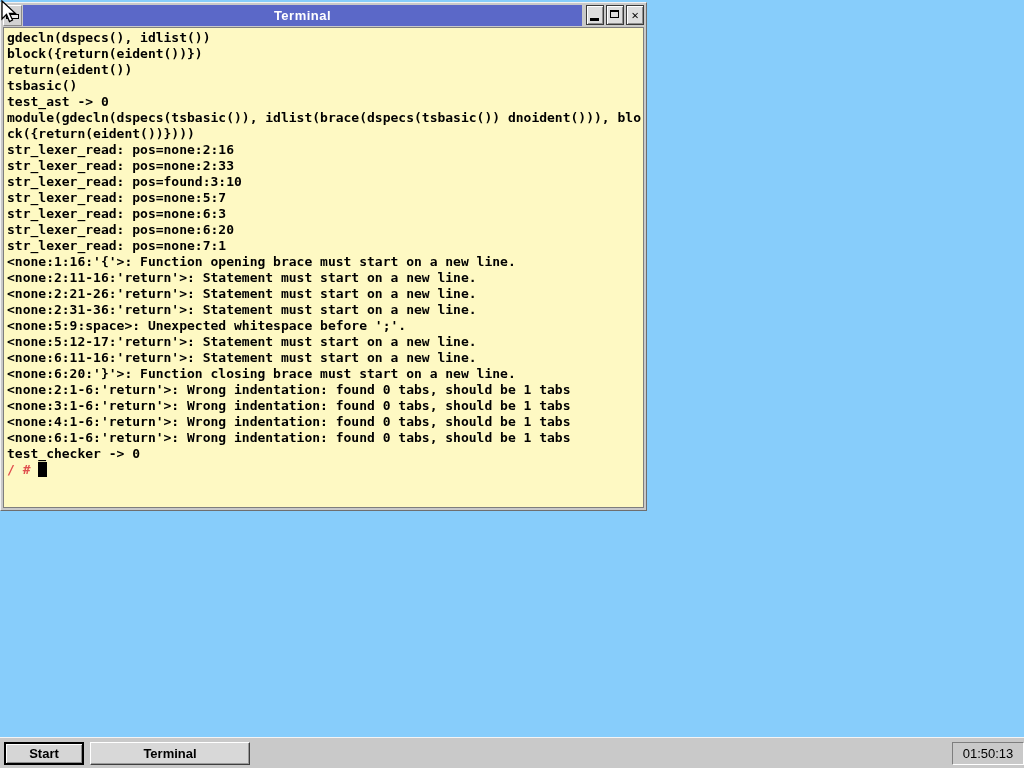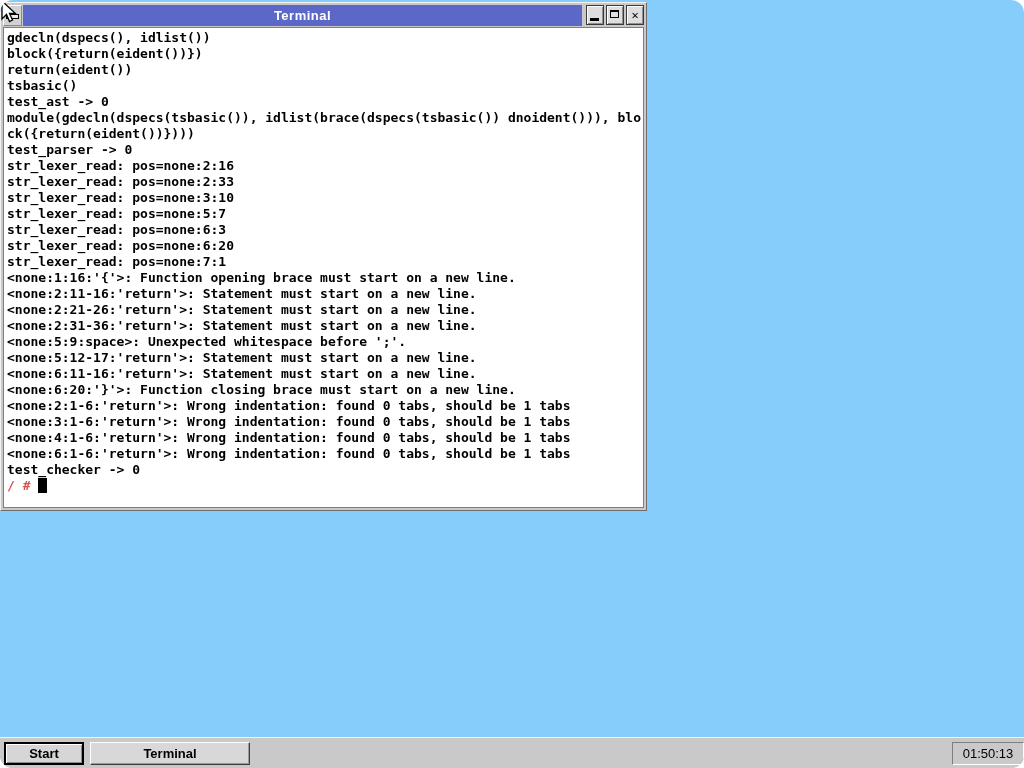--- a/index.html
+++ b/index.html
@@ -1,21 +1,21 @@
 <!DOCTYPE html>
 <html><head>
 <meta charset="utf-8">
 <style>
   * { box-sizing: border-box; margin: 0; padding: 0; }
   html,body { width:1024px; height:768px; overflow:hidden; }
   body { font-family:"Liberation Sans", sans-serif; }
 
   .desktop {
     position:relative; width:1024px; height:768px;
-    background:#87CDFB; overflow:hidden;border-radius:13px;
+    background:#87CDFB; overflow:hidden;
   }
 
   
   .window {
     position:absolute; left:0; top:2px; width:647px; height:509px;
     background:#C9C9C9;
     border-top:1px solid #F2F2F2; border-left:1px solid #F2F2F2;
     border-right:1px solid #6E6E6E; border-bottom:1px solid #6E6E6E;
     padding:2px;
     display:flex; flex-direction:column;
@@ -40,21 +40,21 @@
     background:#DEDEDE; border:1px solid #3A3A3A; position:relative;
     box-shadow: inset 1px 1px 0 #FFFFFF, inset -1px -1px 0 #909090;
     cursor:default;
   }
   .glyph-min { position:absolute; left:3px; bottom:3px; width:9px; height:3px; background:#000; }
   .glyph-max { position:absolute; left:3px; top:4px; width:9px; height:8px; border:1px solid #000; border-top-width:2px; }
   .glyph-close { position:absolute; left:0; top:1px; width:16px; height:16px;
     font:bold 12px "DejaVu Sans Mono", monospace; color:#000; text-align:center; line-height:16px; }
 
   .client {
-    flex:1; margin-top:1px; background:#ffffff;
+    flex:1; margin-top:1px; background:#fef9c3;
     border:1px solid #7E7E7E; overflow:hidden;
   }
   .term {
     font-family:"DejaVu Sans Mono", monospace;
     font-size:13px; line-height:16px; font-weight:bold; color:#000;
     padding:2px 0 0 3px;
   }
   .term-line { white-space:pre; height:16px; overflow:hidden; }
   .prompt-line { white-space:pre; height:16px; display:flex; align-items:center; }
   .prompt-text { color:#E0504F; white-space:pre; }
@@ -119,24 +119,23 @@
     <div class="client">
       <div class="term">
         <div>
             <div class="term-line">gdecln(dspecs(), idlist())</div>
             <div class="term-line">block({return(eident())})</div>
             <div class="term-line">return(eident())</div>
             <div class="term-line">tsbasic()</div>
             <div class="term-line">test_ast -&gt; 0</div>
             <div class="term-line">module(gdecln(dspecs(tsbasic()), idlist(brace(dspecs(tsbasic()) dnoident())), blo</div>
             <div class="term-line">ck({return(eident())})))</div>
-            <div class="term-line">test_parser -&gt; 0</div>
             <div class="term-line">str_lexer_read: pos=none:2:16</div>
             <div class="term-line">str_lexer_read: pos=none:2:33</div>
-            <div class="term-line">str_lexer_read: pos=none:3:10</div>
+            <div class="term-line">str_lexer_read: pos=found:3:10</div>
             <div class="term-line">str_lexer_read: pos=none:5:7</div>
             <div class="term-line">str_lexer_read: pos=none:6:3</div>
             <div class="term-line">str_lexer_read: pos=none:6:20</div>
             <div class="term-line">str_lexer_read: pos=none:7:1</div>
             <div class="term-line">&lt;none:1:16:'{'&gt;: Function opening brace must start on a new line.</div>
             <div class="term-line">&lt;none:2:11-16:'return'&gt;: Statement must start on a new line.</div>
             <div class="term-line">&lt;none:2:21-26:'return'&gt;: Statement must start on a new line.</div>
             <div class="term-line">&lt;none:2:31-36:'return'&gt;: Statement must start on a new line.</div>
             <div class="term-line">&lt;none:5:9:space&gt;: Unexpected whitespace before ';'.</div>
             <div class="term-line">&lt;none:5:12-17:'return'&gt;: Statement must start on a new line.</div>

